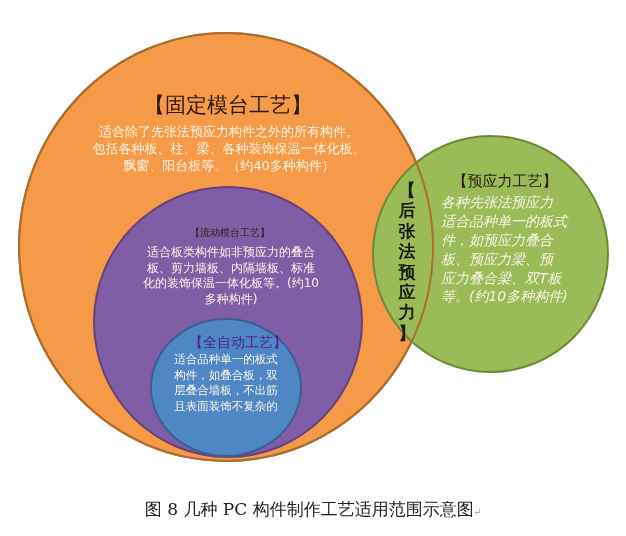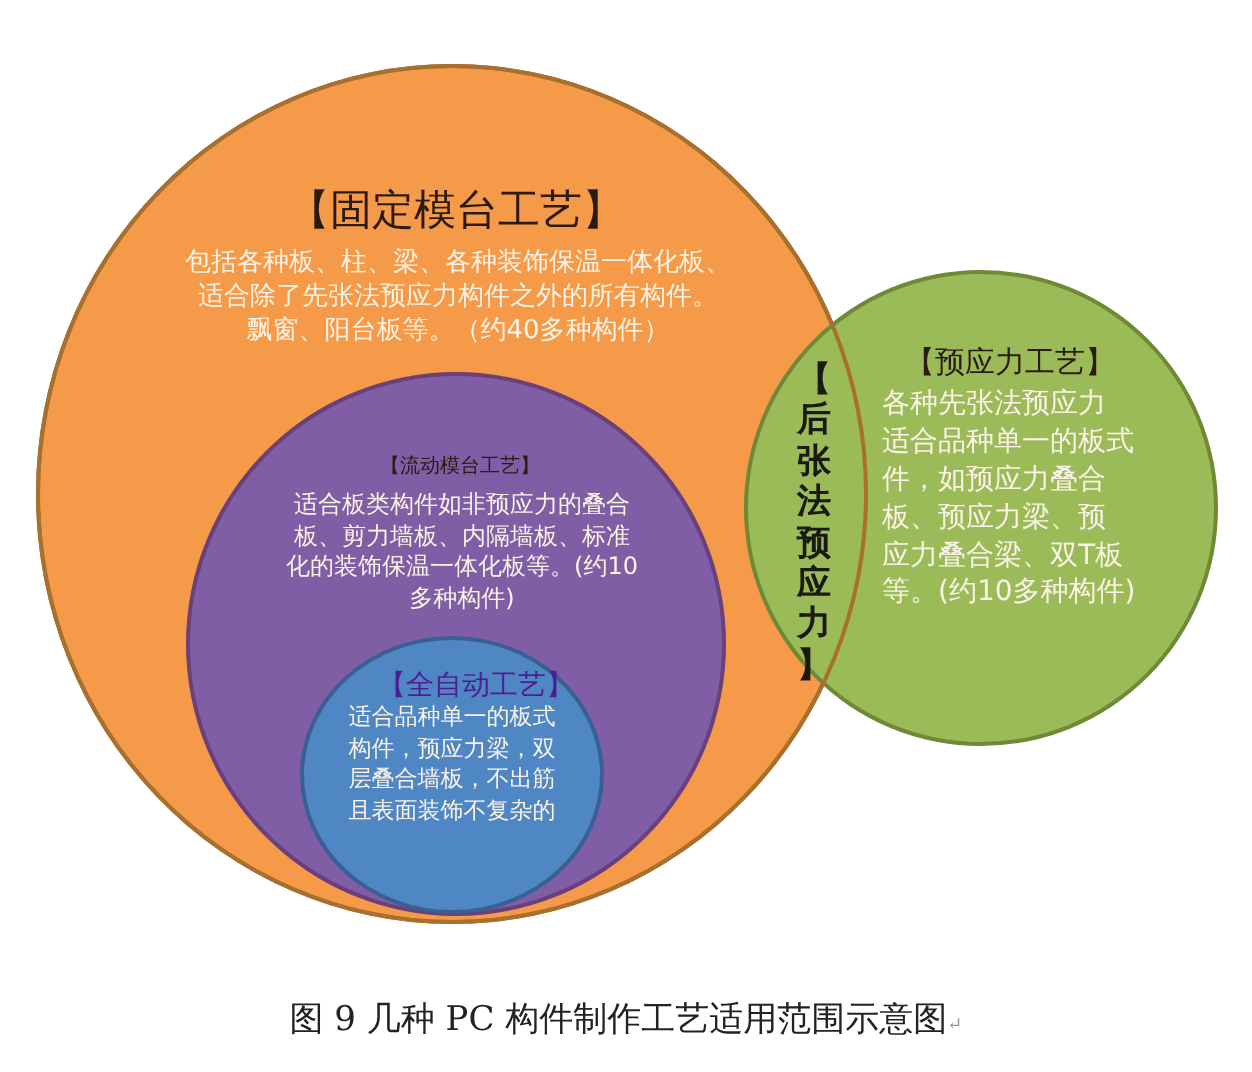--- a/index.html
+++ b/index.html
@@ -21,56 +21,56 @@
   .txt { position: absolute; text-align: center; }
   .title { color: #2a1a10; font-weight: normal; white-space: nowrap; }
   .body { color: #fbf3e6; line-height: 1.3; }
   .t-fixed { left: 140px; top: 91px; width: 176px; font-size: 21px; }
   .b-fixed { left: 64px; top: 124px; width: 330px; font-size: 13px; }
   .t-flow { left: 165px; top: 226px; width: 130px; font-size: 10px; }
   .b-flow { left: 136px; top: 245px; width: 190px; font-size: 12px; }
   .t-auto { left: 180px; top: 334px; width: 116px; font-size: 14px; color: #4c1d95; }
   .b-auto { left: 170px; top: 352px; width: 112px; font-size: 11.5px; line-height: 1.35; font-family: Liberation Mono, monospace; }
   .t-pre { left: 440px; top: 172px; width: 130px; font-size: 15px; }
-  .b-pre { left: 441px; top: 193px; width: 132px; font-size: 14px; line-height: 1.35; text-align: left; }
+  .b-pre { left: 441px; top: 193px; width: 132px; font-size: 14px; line-height: 1.35; text-align: left; font-style: italic; }
   .v-post { position: absolute; left: 396px; top: 180px; width: 22px; font-size: 17px;
             font-weight: bold; color: #1a1a10; line-height: 1.2; text-align: center; }
   .caption { position: absolute; left: 0; top: 498px; width: 626px; text-align: center;
              font-family: "DejaVu Serif", "Liberation Serif", serif; font-size: 17px; color: #222; }
   .caption-mark { font-size: 9px; color: #999; }
 </style>
 </head>
 <body>
 
 <div class="diagram">
   <div class="circle c-fixed"></div>
   <div class="circle c-flow"></div>
   <div class="circle c-auto"></div>
   <div class="circle c-pre"></div>
   <div class="overlap-line"></div>
 
   <div class="txt title t-fixed">【固定模台工艺】</div>
   <div class="txt body b-fixed">
+    <div>适合除了先张法预应力构件之外的所有构件。</div>
     <div>包括各种板、柱、梁、各种装饰保温一体化板、</div>
-    <div>适合除了先张法预应力构件之外的所有构件。</div>
     <div>飘窗、阳台板等。（约40多种构件）</div>
   </div>
 
   <div class="txt title t-flow">【流动模台工艺】</div>
   <div class="txt body b-flow">
     <div>适合板类构件如非预应力的叠合</div>
     <div>板、剪力墙板、内隔墙板、标准</div>
     <div>化的装饰保温一体化板等。(约10</div>
     <div>多种构件)</div>
   </div>
 
   <div class="txt title t-auto">【全自动工艺】</div>
   <div class="txt body b-auto">
     <div>适合品种单一的板式</div>
-    <div>构件，预应力梁，双</div>
+    <div>构件，如叠合板，双</div>
     <div>层叠合墙板，不出筋</div>
     <div>且表面装饰不复杂的</div>
   </div>
 
   <div class="txt title t-pre">【预应力工艺】</div>
   <div class="txt body b-pre">
     <div>各种先张法预应力</div>
     <div>适合品种单一的板式</div>
     <div>件，如预应力叠合</div>
     <div>板、预应力梁、预</div>
@@ -84,14 +84,14 @@
     <div>张</div>
     <div>法</div>
     <div>预</div>
     <div>应</div>
     <div>力</div>
     <div>】</div>
   </div>
 </div>
 
 <div class="caption">
-  <span>图 9  几种 PC 构件制作工艺适用范围示意图</span><span class="caption-mark">↵</span>
+  <span>图 8  几种 PC 构件制作工艺适用范围示意图</span><span class="caption-mark">↵</span>
 </div>
 
 </body></html>

